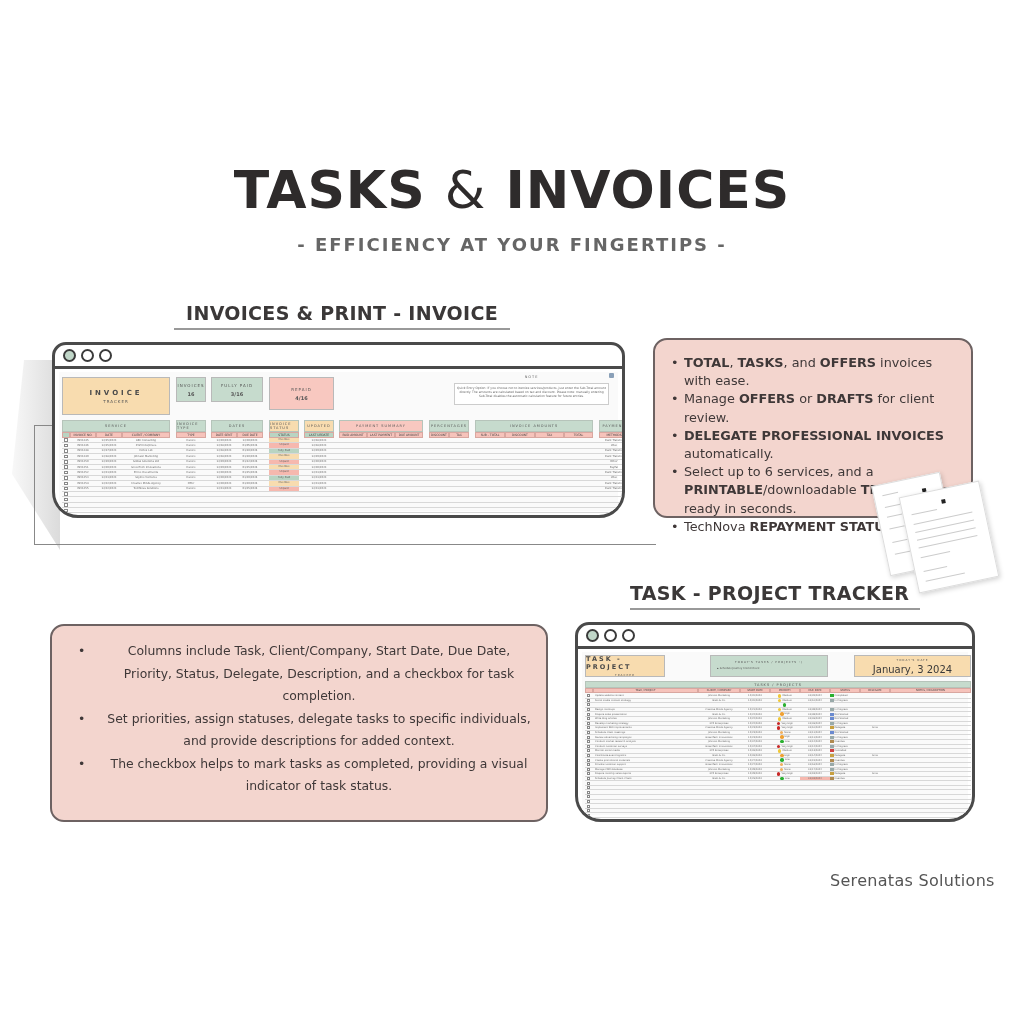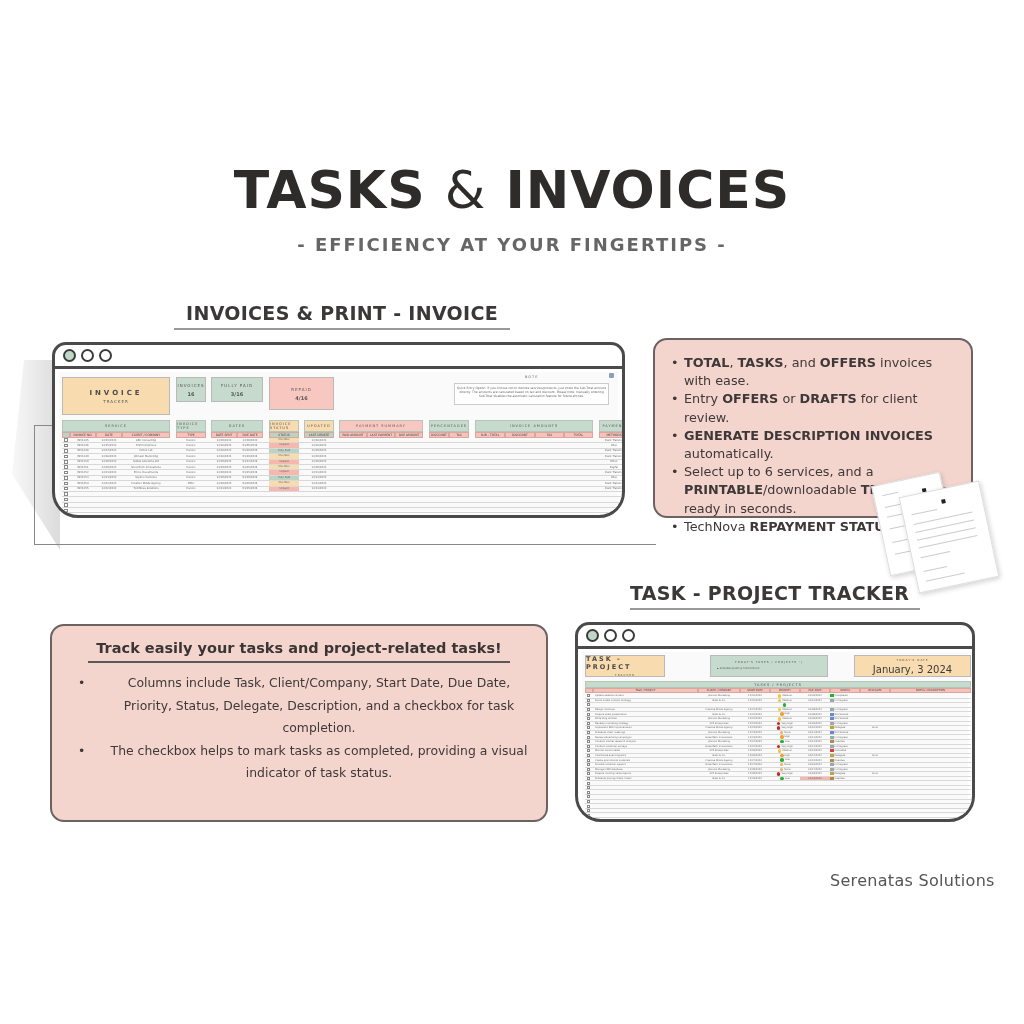--- a/index.html
+++ b/index.html
@@ -294,22 +294,22 @@
 
     <div style="position:absolute;top:66px;left:210px;width:30px;bottom:0;background:#fdf0dd;z-index:-1;"></div>
     <div style="position:absolute;top:66px;left:336px;width:28px;bottom:0;background:#fdf0dd;z-index:-1;"></div>
     <div style="position:absolute;top:66px;left:416px;width:118px;bottom:0;background:#fdf5ea;z-index:-1;"></div>
   </div>
 </div>
 
 <div class="info-box" id="inv-info">
   <ul id="inv-features">
       <li><b>TOTAL</b><span>, </span><b>TASKS</b><span>, and </span><b>OFFERS</b><span> invoices with ease.</span></li>
-      <li><span>Entry </span><b>OFFERS</b><span> or </span><b>DRAFTS</b><span> for client review.</span></li>
-      <li><b>GENERATE DESCRIPTION INVOICES</b><span> automatically.</span></li>
+      <li><span>Manage </span><b>OFFERS</b><span> or </span><b>DRAFTS</b><span> for client review.</span></li>
+      <li><b>DELEGATE PROFESSIONAL INVOICES</b><span> automatically.</span></li>
       <li><span>Select up to 6 services, and a </span><b>PRINTABLE</b><span>/downloadable </span><b>TEMPLATE</b><span> is ready in seconds.</span></li>
       <li><span>TechNova </span><b>REPAYMENT STATUS</b></li>
     </ul>
 </div>
 
 <div class="paper" style="top:478px;left:880px;width:70px;height:92px;transform:rotate(-12deg);">
   <div class="logo" style="top:12px;left:48px;"></div>
   <div class="pl" style="top:10px;width:16px;"></div>
   <div class="pl" style="top:22px;width:30px;"></div>
   <div class="pl" style="top:32px;width:24px;"></div>
@@ -325,23 +325,23 @@
   <div class="pl" style="top:44px;width:60px;"></div>
   <div class="pl" style="top:52px;width:60px;"></div>
   <div class="pl" style="top:62px;width:30px;"></div>
   <div class="pl" style="top:76px;width:24px;"></div>
   <div class="pl" style="top:86px;width:40px;"></div>
 </div>
 
 <div class="section-heading" id="task-heading">TASK - PROJECT TRACKER</div>
 
 <div class="info-box" id="task-info">
-  <div class="ti-head">Track easily your tasks and project-related tasks!</div>
   <ul>
     <li>Columns include Task, Client/Company, Start Date, Due Date, Priority, Status, Delegate, Description, and a checkbox for task completion.</li>
+    <li>Set priorities, assign statuses, delegate tasks to specific individuals, and provide descriptions for added context.</li>
     <li>The checkbox helps to mark tasks as completed, providing a visual indicator of task status.</li>
   </ul>
 </div>
 
 <div class="window" id="task-window">
   <div class="titlebar">
     <span class="dot green"></span>
     <span class="dot"></span>
     <span class="dot"></span>
   </div>

